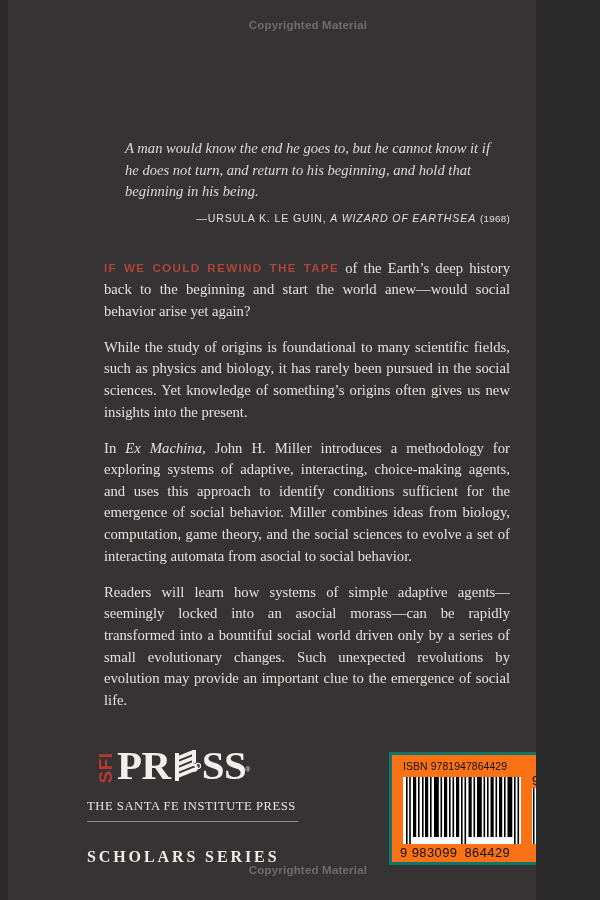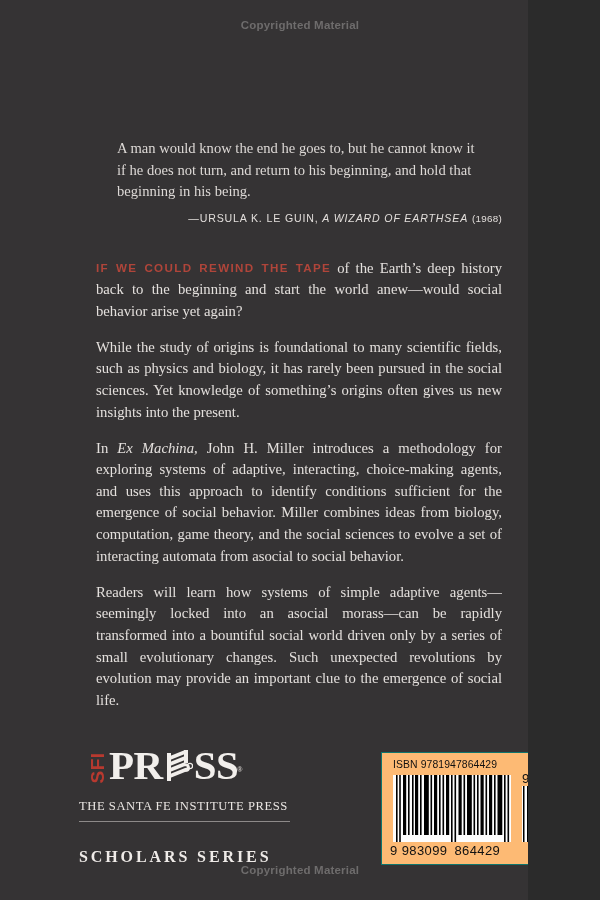--- a/index.html
+++ b/index.html
@@ -9,20 +9,21 @@
   }
   body {
     font-family: "Liberation Serif", serif;
   }
   .cover {
     position: relative;
     width: 528px;
     height: 900px;
     background: #353334;
     overflow: hidden;
+    margin-left: 8px;
   }
 
   
   .cw-band {
     position: absolute;
     left: 0;
     width: 600px;
     text-align: center;
     font-family: "Liberation Sans", sans-serif;
     font-weight: bold;
@@ -38,20 +39,21 @@
     position: absolute;
     left: 96px;
     top: 138px;
     width: 406px;
   }
 
   
   .epigraph {
     margin: 0 0 0 21px;
     font-family: "Liberation Serif", serif;
+    font-style: italic;
     font-size: 14.6px;
     line-height: 21.5px;
     color: #ddd9d6;
     width: 368px;
   }
   .attrib {
     margin: 9px 0 0 0;
     text-align: right;
     font-family: "Liberation Sans", sans-serif;
     font-size: 10.6px;
@@ -162,22 +164,22 @@
     white-space: nowrap;
   }
 
   
   .barcode-box {
     position: absolute;
     left: 381px;
     top: 752px;
     width: 193px;
     height: 113px;
-    background: #fdba74;
-    border: 1px solid #0f766e;
+    background: #f97316;
+    border: 3px solid #0f766e;
     box-sizing: border-box;
     font-family: "Liberation Sans", sans-serif;
   }
   .isbn-line {
     position: absolute;
     left: 11px;
     top: 6px;
     font-size: 10.4px;
     color: #111;
     letter-spacing: 0.1px;

